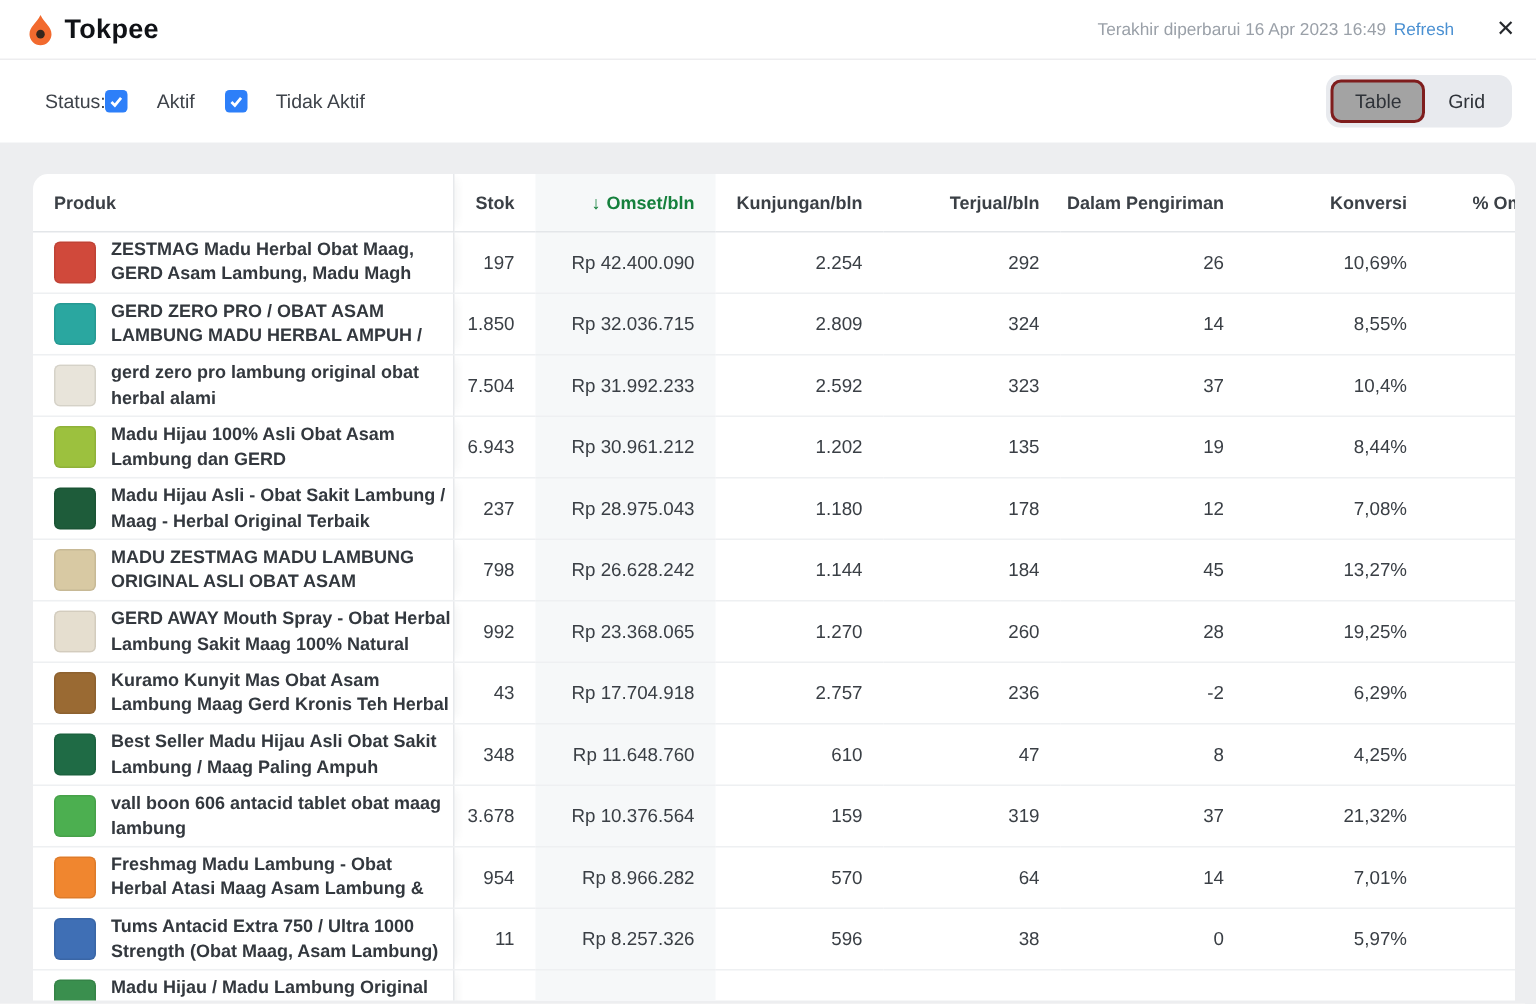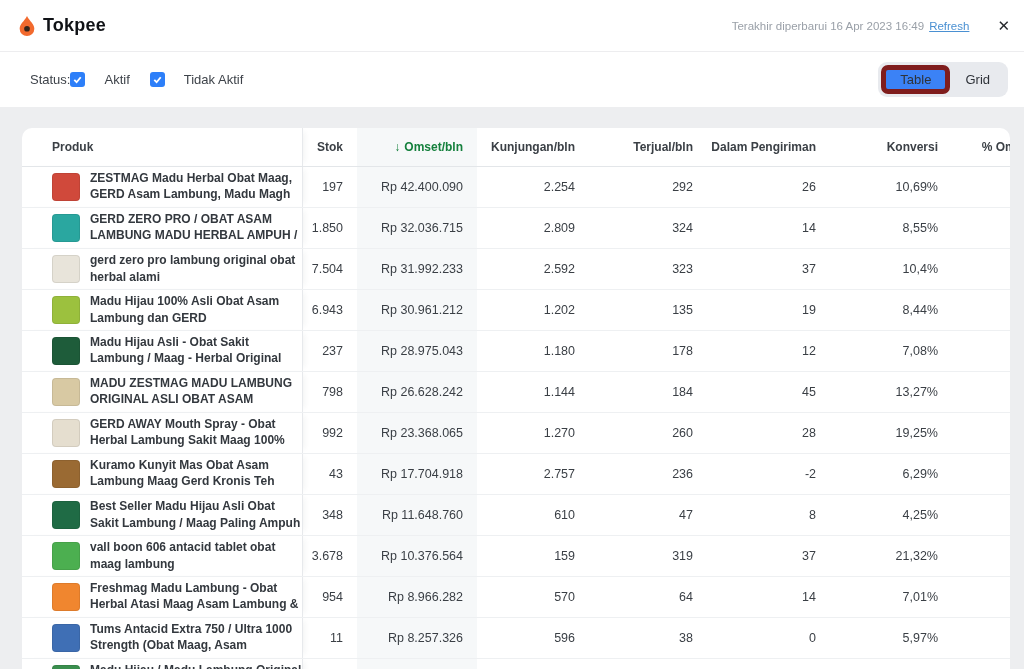--- a/index.html
+++ b/index.html
@@ -1,50 +1,50 @@
 <!DOCTYPE html>
 <html><head>
 <meta charset="utf-8">
 <style>
   *{margin:0;padding:0;box-sizing:border-box}
   html,body{width:1024px;height:669px;overflow:hidden;background:#edeef0;
     font-family:"Liberation Sans",sans-serif}
 
   
-  .topbar{height:52px;background:#fff;display:flex;align-items:center;
+  .topbar{height:40px;background:#fff;display:flex;align-items:center;
     justify-content:space-between;padding:0 14px 0 16px;border-bottom:1px solid #ededef}
   .logo{display:flex;align-items:center;gap:5px;font-size:18px;font-weight:bold;
     color:#101216;letter-spacing:.2px;cursor:pointer}
   .tr-right{display:flex;align-items:center;font-size:11.5px;color:#9aa0a8}
-  .refresh{color:#4a90d2;text-decoration:underline;margin-left:5px;cursor:pointer}
+  .refresh{color:#4a90d2;margin-left:5px;cursor:pointer}
   .close{margin-left:28px;font-size:15px;color:#26292d;cursor:pointer;line-height:1}
 
   
   .filterbar{height:55px;background:#fff;display:flex;align-items:center;
     justify-content:space-between;padding:0 16px 0 30px}
   .status{display:flex;align-items:center;font-size:13px;color:#3e434a}
   .status .lbl{}
   .cb{display:flex;align-items:center;gap:19px;margin-right:20px;cursor:pointer}
   .box{width:15px;height:15px;border-radius:3px;background:#2d7ff9;
     display:flex;align-items:center;justify-content:center;flex:0 0 15px}
   .toggle{background:#e8eaee;border-radius:9px;padding:3px;display:flex}
   .tbtn{height:29px;padding:0 14px;font-size:13px;color:#2f3339;display:flex;
     align-items:center;border-radius:7px;background:transparent;border:1px solid transparent;
     cursor:pointer;font-family:inherit}
-  .tbtn.active{background:#3b82f6;border:5px solid #7f1d1d}
+  .tbtn.active{background:#a3a3a3;border:2px solid #7f1d1d}
 
   
   .content{padding:21px 14px 0 22px}
   .card{background:#fff;border-radius:10px 10px 0 0;height:551px;overflow:hidden}
   table{border-collapse:collapse;table-layout:fixed;width:1025px}
   th{height:38px;font-size:12px;font-weight:bold;color:#3b4046;
     border-bottom:1px solid #e3e6e9;vertical-align:middle;white-space:nowrap;cursor:pointer}
   td{height:41px;font-size:12.5px;color:#3a3f45;border-bottom:1px solid #eef0f2;
     white-space:nowrap;vertical-align:middle}
-  .al{text-align:left;padding-left:30px}
+  .al{text-align:left;padding-left:14px}
   .ar{text-align:right;padding-right:14px}
   .omset{background:#f6f8f9}
   th.omset{color:#15803d}
   .sort{margin-right:4px;font-weight:bold}
   .pcol{border-right:1px solid #e7e9ec;box-shadow:6px 0 6px -4px rgba(40,50,60,.07)}
   .pwrap{display:flex;align-items:center;gap:10px}
   .thumb{width:28px;height:28px;border-radius:4px;flex:0 0 28px;
     box-shadow:inset 0 0 0 1px rgba(0,0,0,.08)}
   .pname{font-weight:bold;font-size:12px;color:#33383e;line-height:1.35;
     white-space:normal;overflow:hidden;max-height:33px}

